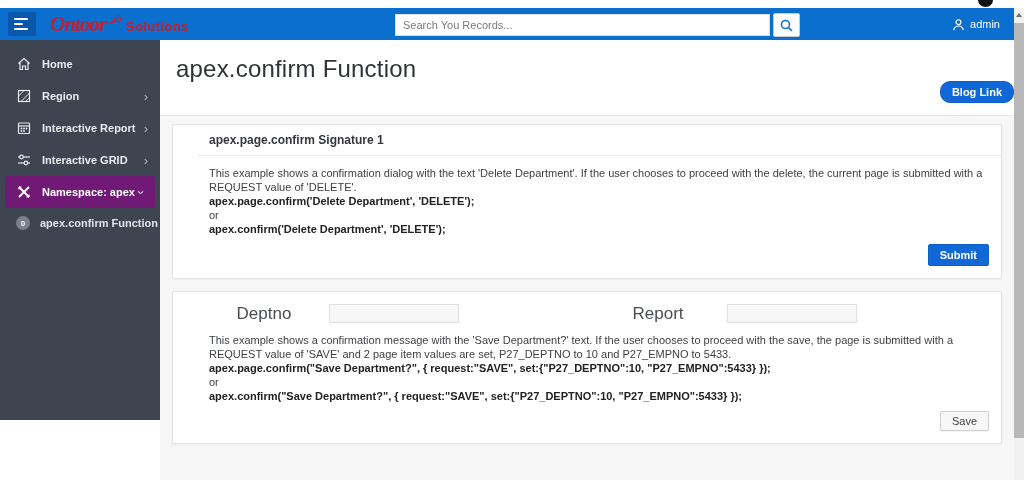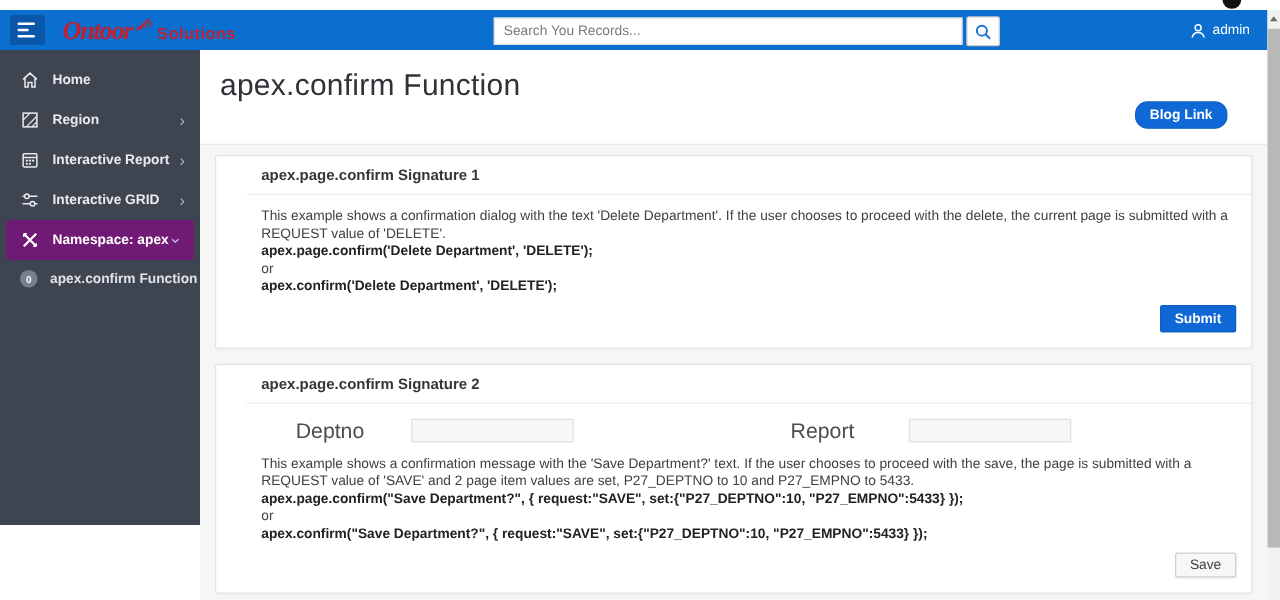--- a/index.html
+++ b/index.html
@@ -34,21 +34,21 @@
   .side-item.selected { background:#701a75; border-radius:3px; margin:0 5px; padding-left:11px; color:#fff; }
   .side-sub { height:30px; font-weight:normal; color:#dfe3e7; }
   .badge0 { width:14px; height:14px; border-radius:50%; background:#79818c; color:#fff; font-size:8px; display:flex; align-items:center; justify-content:center; font-weight:bold; }
   .sicon { width:16px; height:16px; flex:0 0 16px; }
 
   
   .main { position:absolute; left:160px; top:40px; width:854px; height:440px; background:#f6f6f6; }
   .title-bar { position:relative; height:76px; background:#fff; border-bottom:1px solid #e8e8e8; }
   .page-title { position:absolute; left:16px; top:15px; font-size:24px; font-weight:400; color:#2f3338; letter-spacing:.2px; }
   .btn-blue { background:#1068d6; color:#fff; border:1px solid #0f5fc4; border-radius:2px; font-size:11px; font-weight:bold; padding:4px 11px; cursor:pointer; font-family:"Liberation Sans", sans-serif; }
-  .blog-btn { position:absolute; right:32px; bottom:12px;border-radius:10px; }
+  .blog-btn { position:absolute; right:0; bottom:12px;border-radius:10px; }
 
   .content { padding:8px 12px 0 12px; }
   .panel { background:#fff; border:1px solid #e3e3e3; border-radius:2px; box-shadow:0 1px 2px rgba(0,0,0,.04); margin-bottom:12px;padding-left:24px; }
   .panel-hd { padding:8px 12px; font-size:12px; font-weight:bold; color:#33373c; border-bottom:1px solid #ededed; }
   .panel-bd { padding:10px 12px 12px 12px; font-size:11px; color:#3c3f43; line-height:14px; }
   .code { font-weight:bold; color:#222; }
   .btn-row { display:flex; justify-content:flex-end; margin-top:8px; }
   .btn-gray { background:#f7f7f7; color:#3c3f43; border:1px solid #cfcfcf; border-radius:2px; font-size:11px; padding:3px 11px; cursor:pointer; box-shadow:0 1px 1px rgba(0,0,0,.05); font-family:"Liberation Sans", sans-serif;text-align:right; }
 
   .fields-row { display:flex; margin:2px 0 10px 0; }
@@ -177,21 +177,20 @@
           <div class="code">apex.page.confirm('Delete Department', 'DELETE');</div>
           <div>or</div>
           <div class="code">apex.confirm('Delete Department', 'DELETE');</div>
           <div class="btn-row">
             <button class="btn-blue">Submit</button>
           </div>
         </div>
       </div>
 
       <div class="panel">
-        <div class="panel-hd">apex.page.confirm Signature 2</div>
         <div class="panel-bd">
           <div class="fields-row">
             <div class="field">
               <label>Deptno</label>
               <input type="text" style="">
             </div>
             <div class="field second">
               <label>Report</label>
               <input type="text" style="">
             </div>

